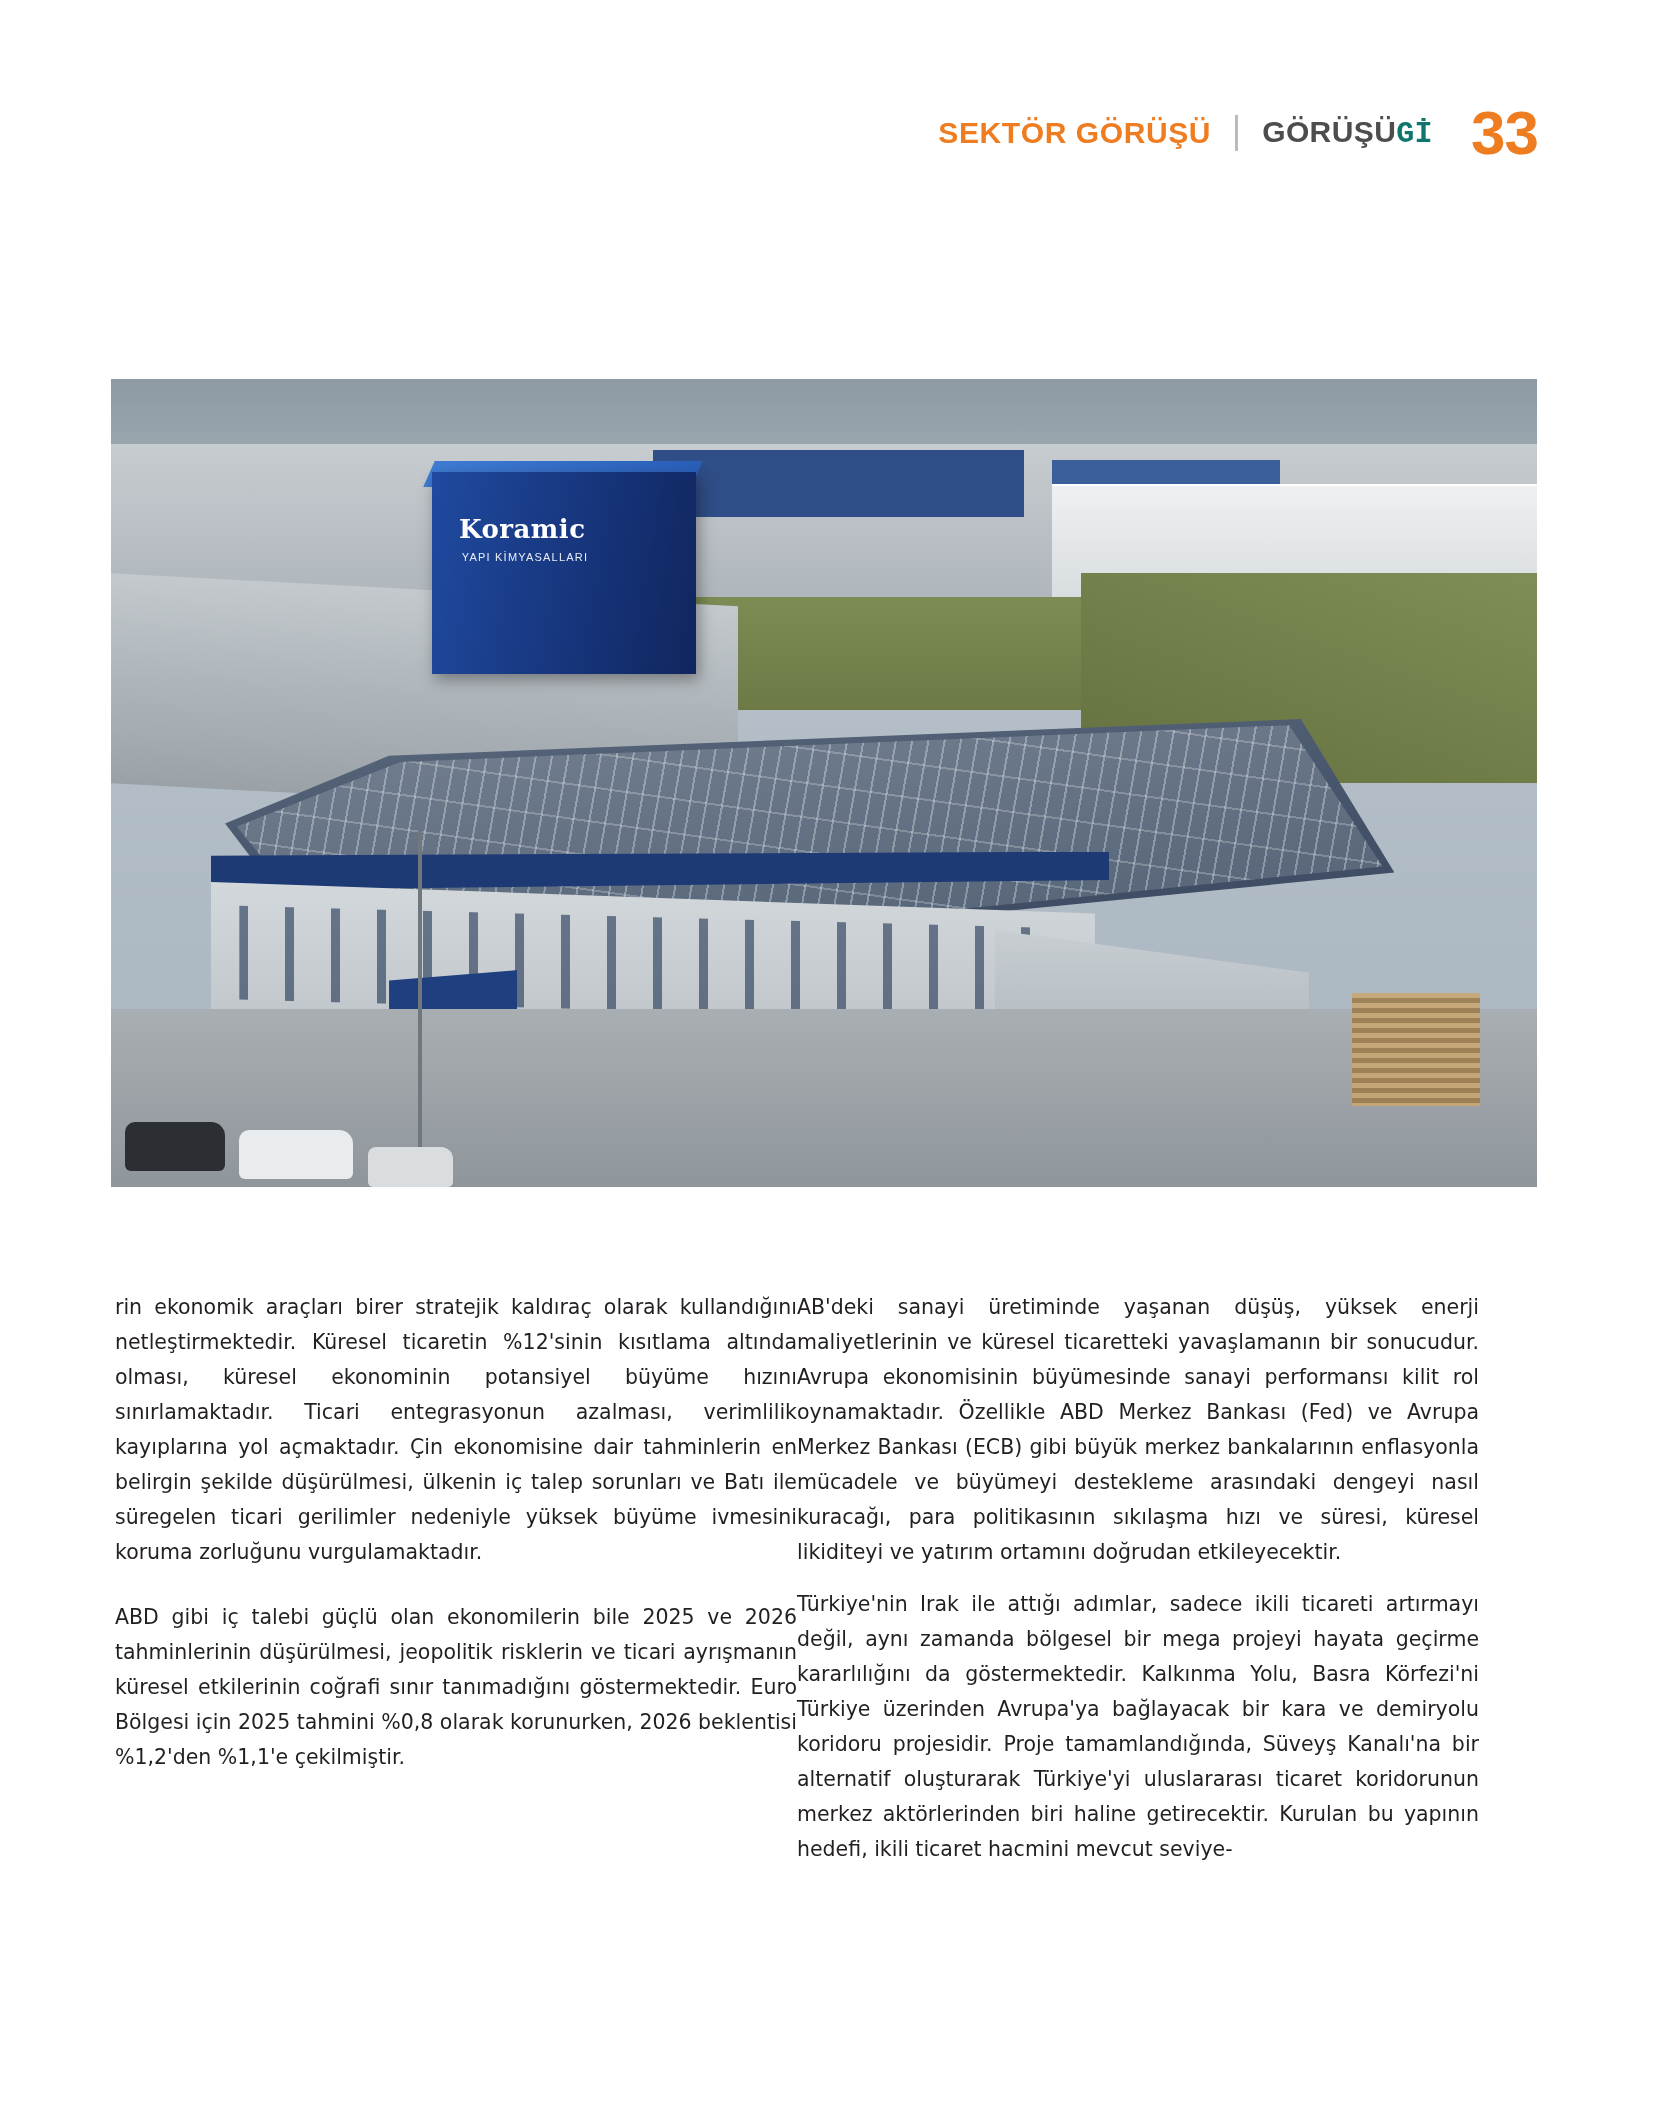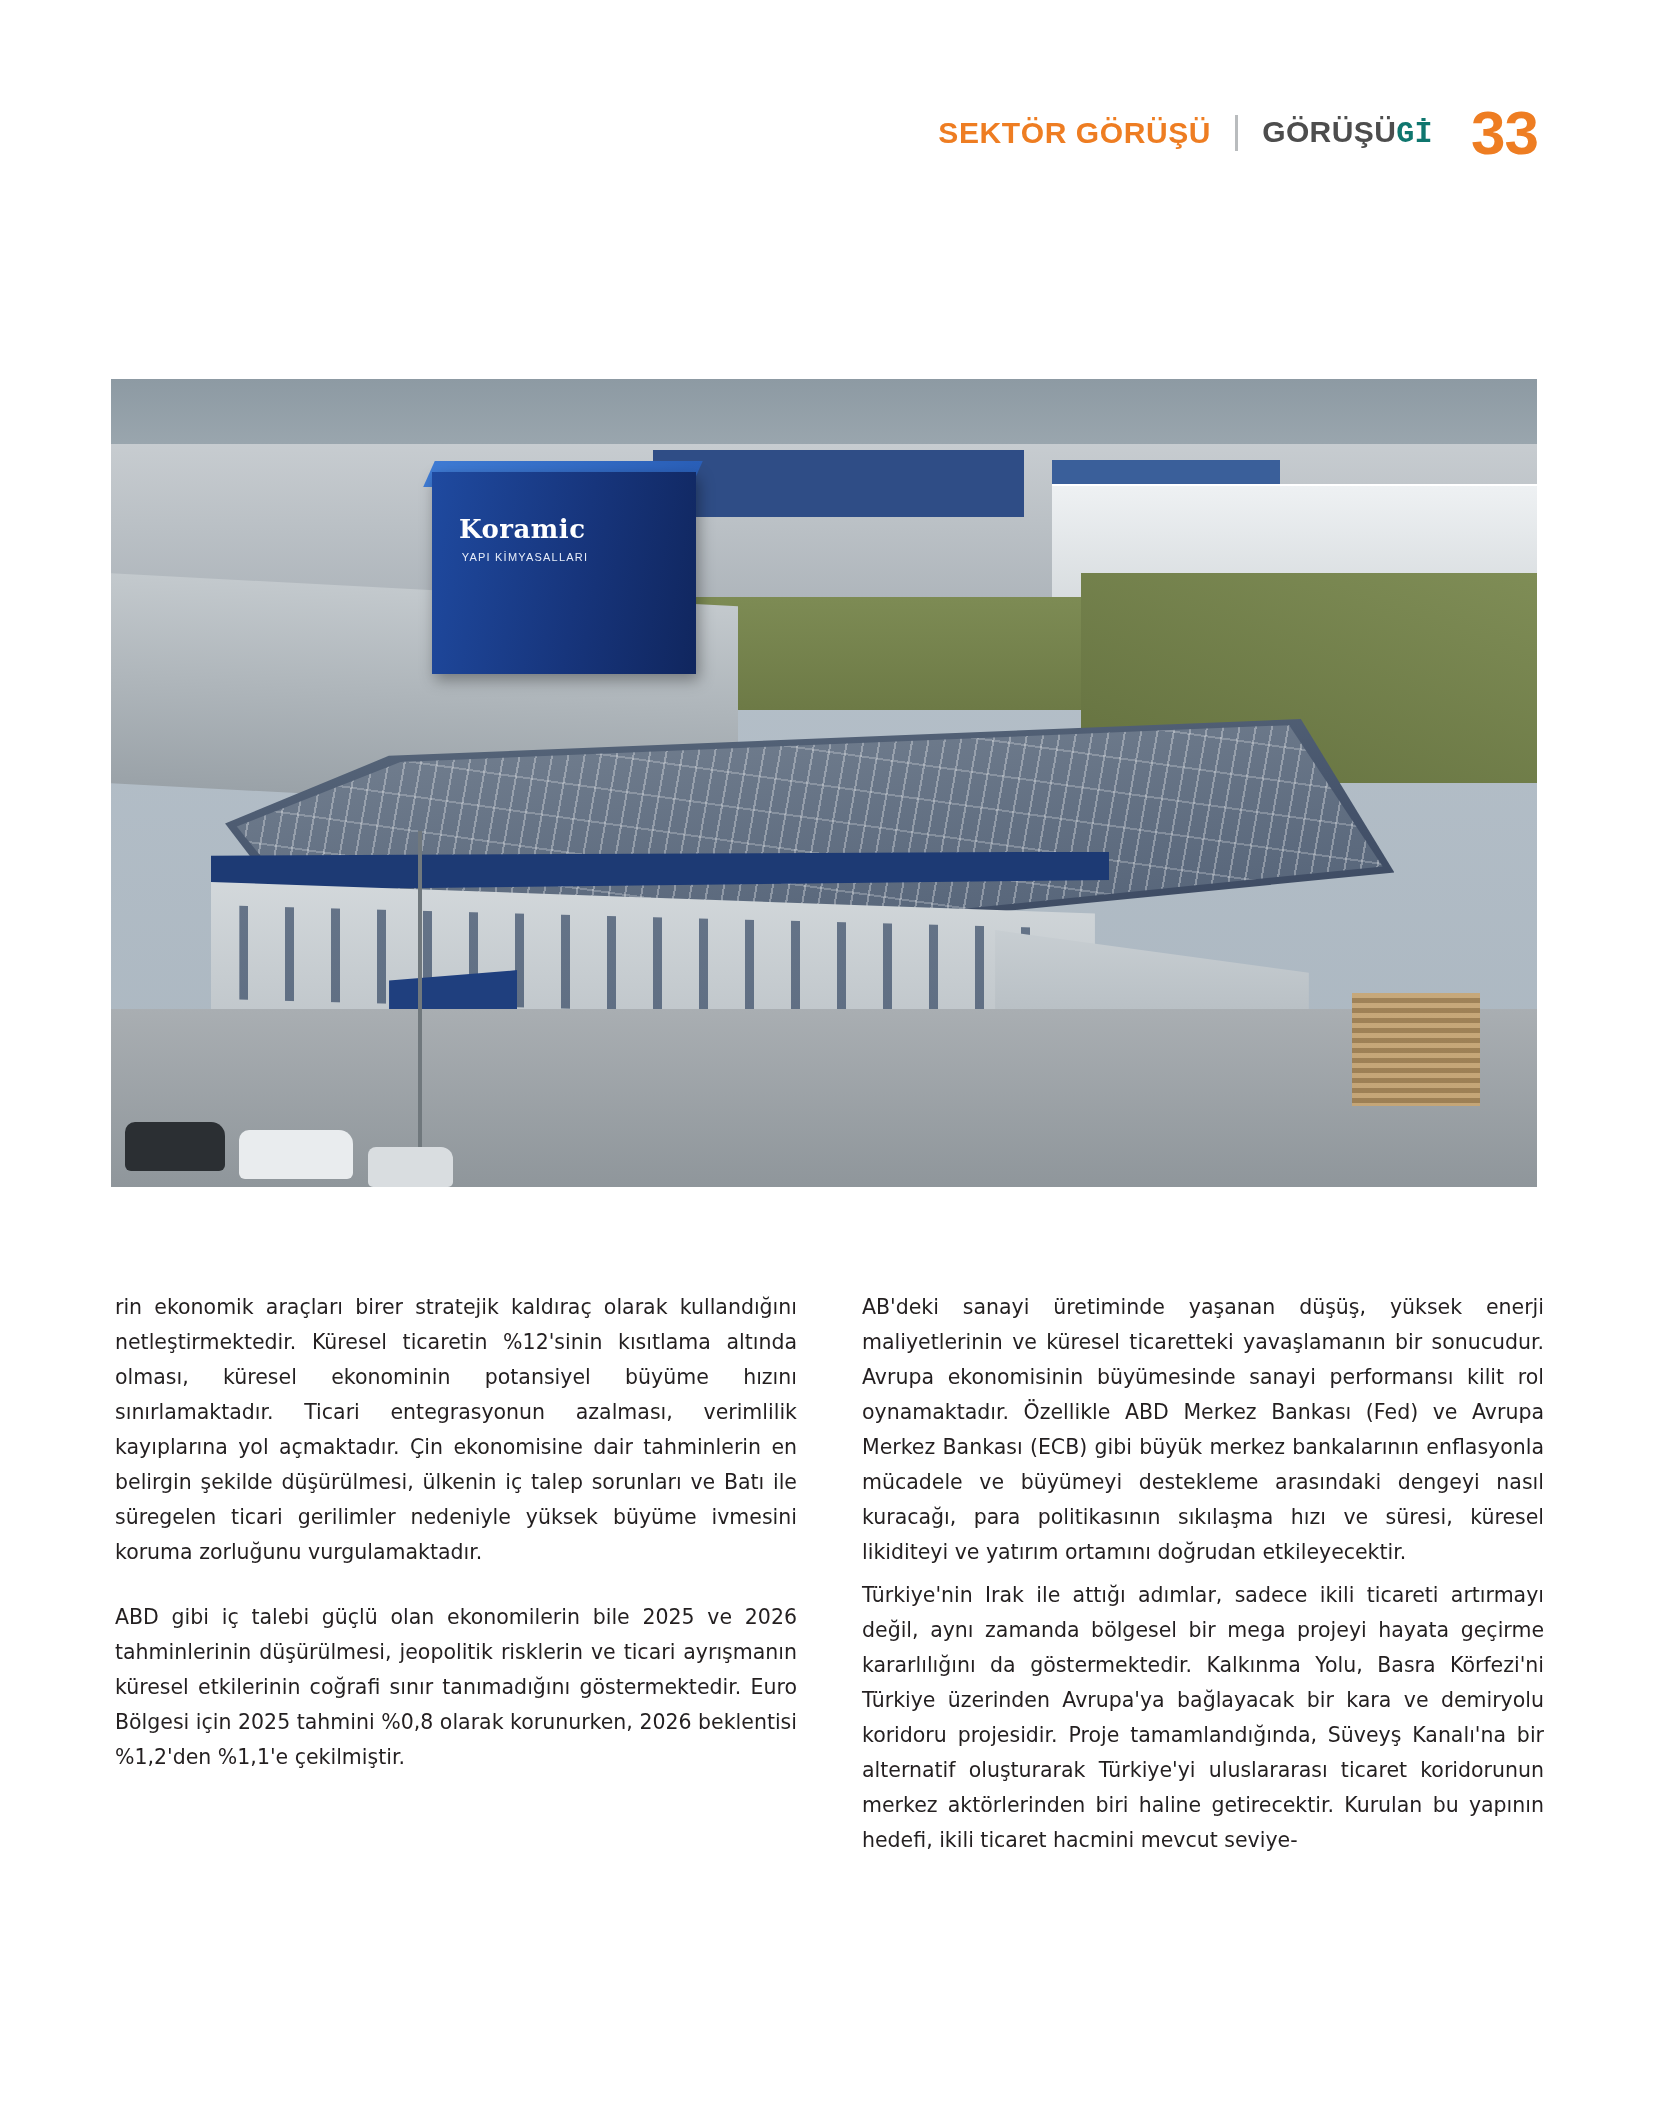--- a/index.html
+++ b/index.html
@@ -214,36 +214,35 @@
     opacity: .9;
   }
 
   
   .columns {
     position: absolute;
     left: 115px;
     top: 1290px;
     width: 1430px;
     display: flex;
-    gap: 65px;
   }
   .col {
     width: 682px;
   }
   .col p {
     font-family: "DejaVu Sans", sans-serif;
     font-size: 20.5px;
     line-height: 35px;
     color: #231f20;
     text-align: justify;
     text-justify: inter-word;
     hyphens: manual;
   }
   .col p + p { margin-top: 30px; }
-  .col.right p + p { margin-top: 8px; }
+  .col.right p + p { margin-top: 17px; }
 </style>
 </head>
 <body>
 
 <div class="page">
 
   <div class="header">
     <span class="header-section">SEKTÖR GÖRÜŞÜ</span>
     <span class="header-divider"></span>
     <span class="header-brand"><span>GÖRÜŞÜ</span><span class="brand-orange">Gİ</span></span>

